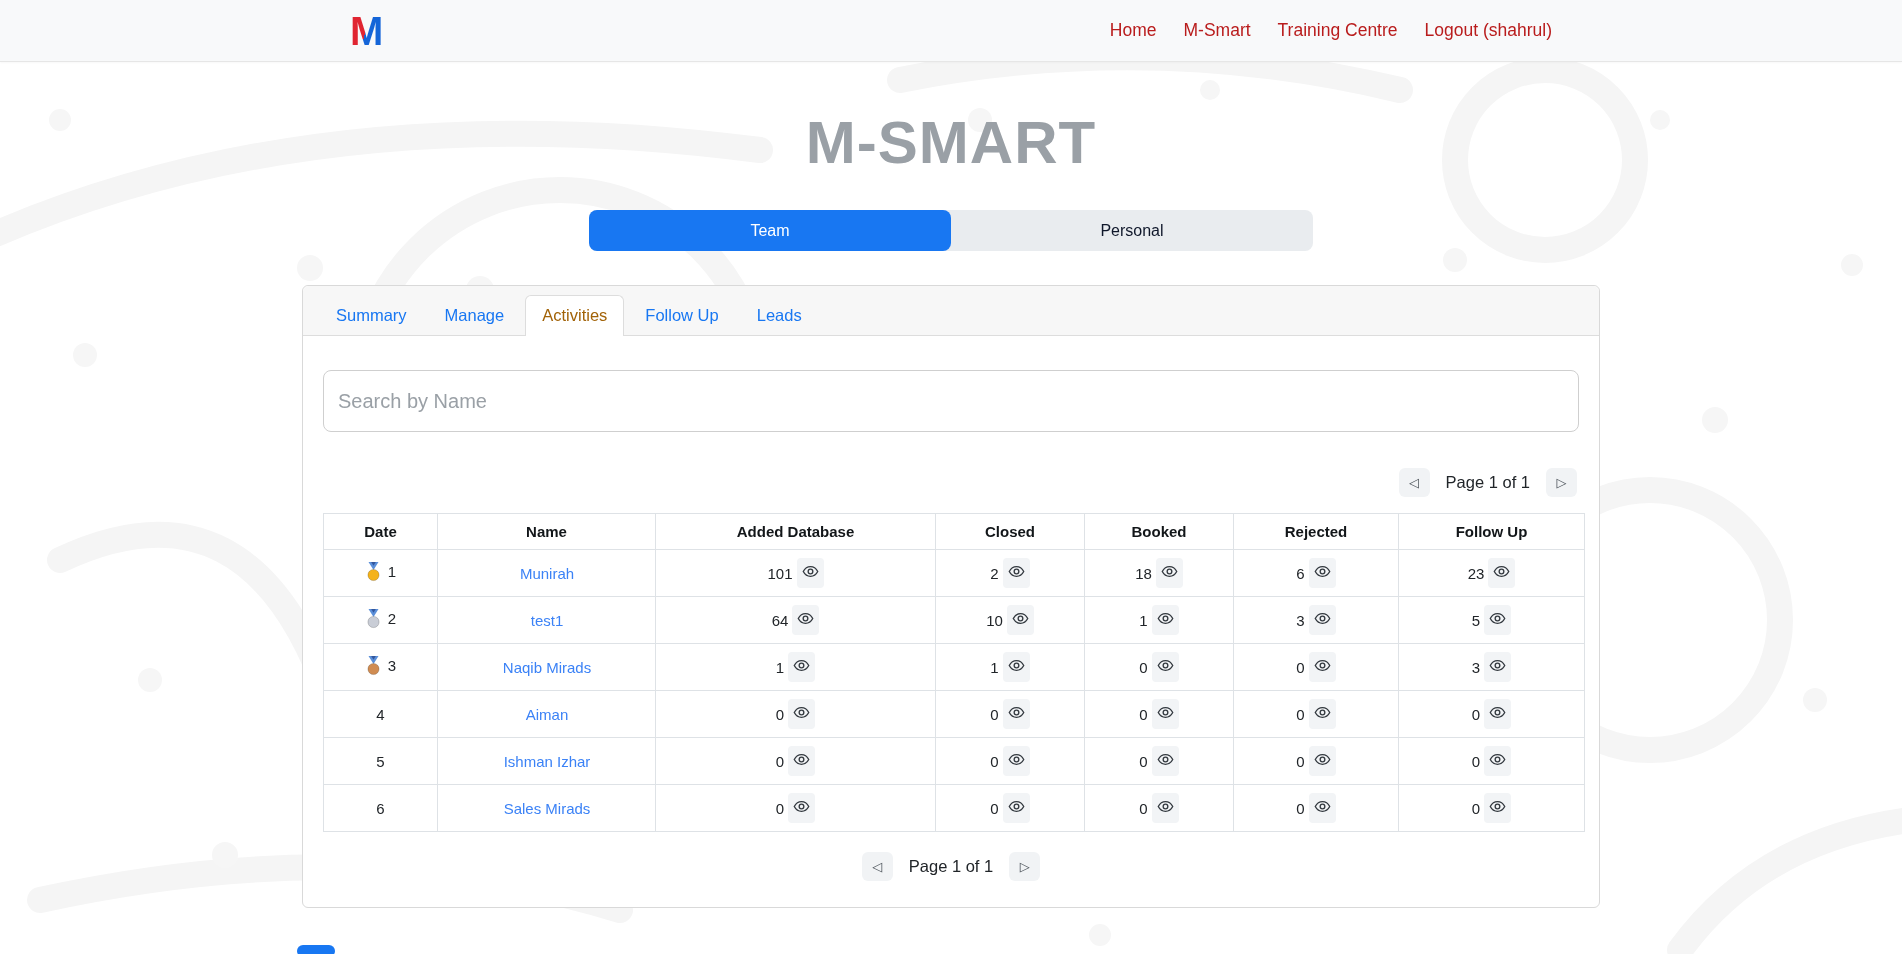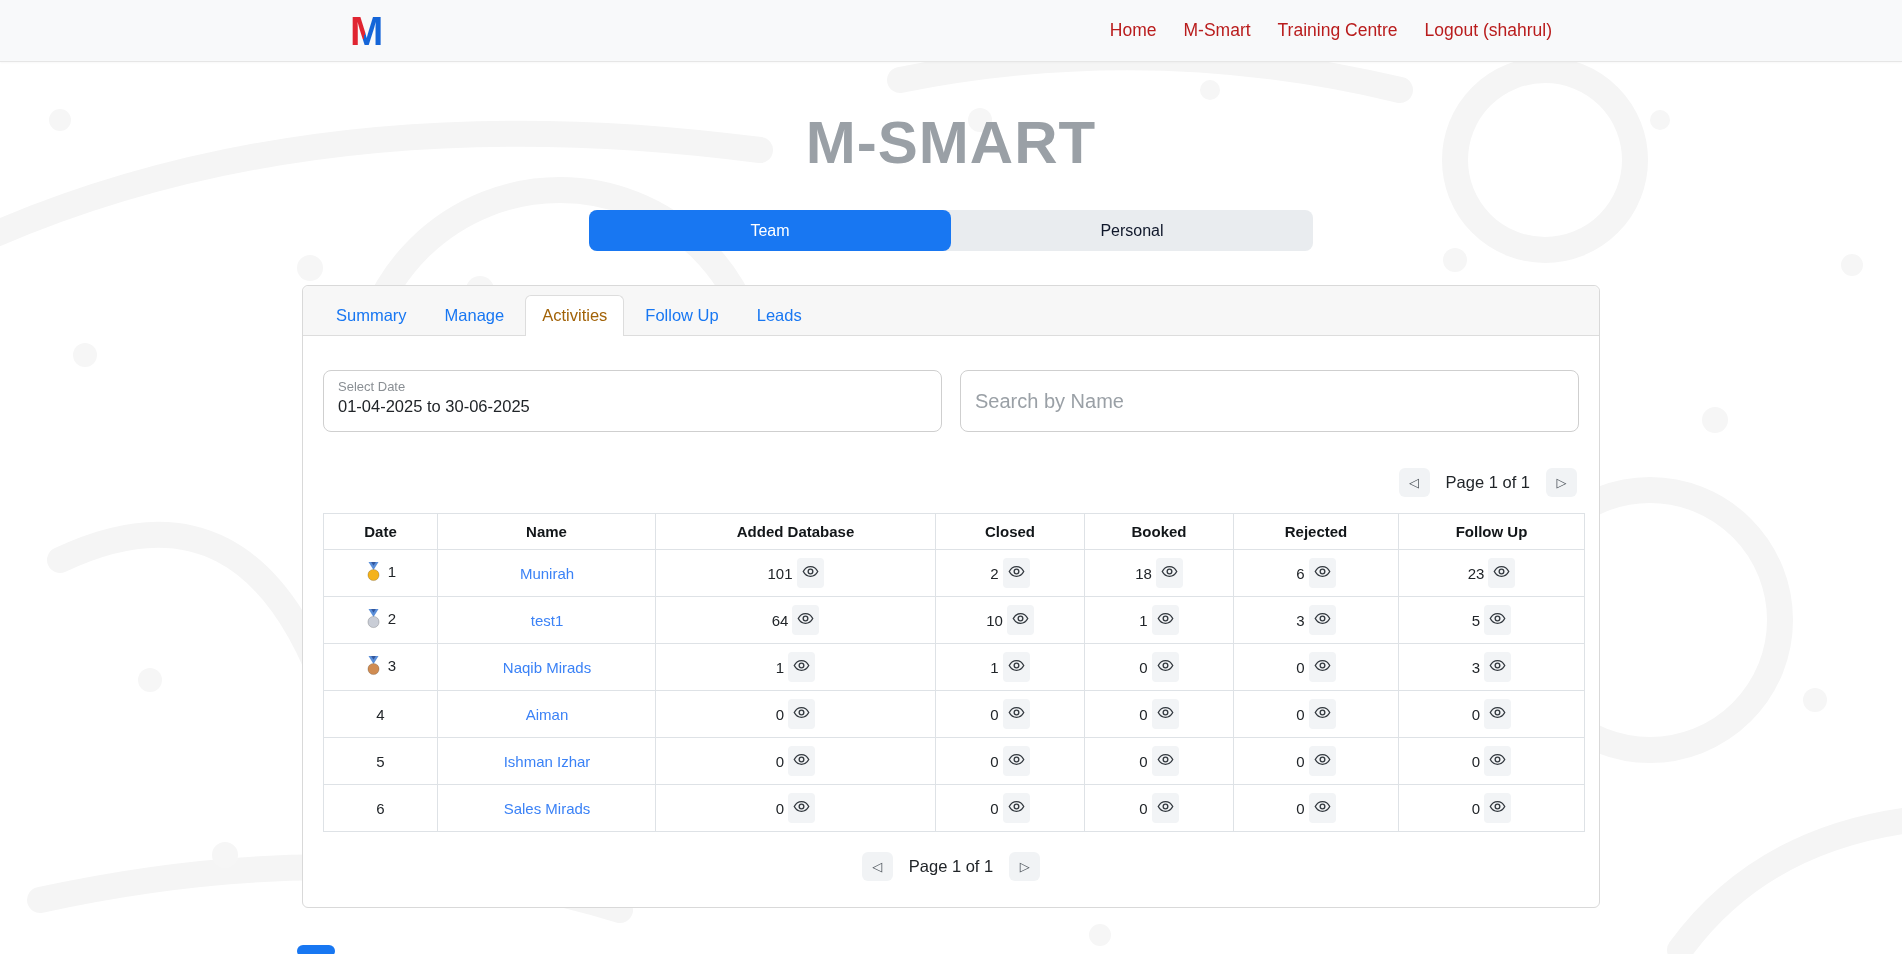--- a/index.html
+++ b/index.html
@@ -185,24 +185,20 @@
         <li class="tab">Manage</li>
         <li class="tab active">Activities</li>
         <li class="tab">Follow Up</li>
         <li class="tab">Leads</li>
       </ul>
     </div>
 
     <div class="card-body">
 
       <div class="filter-row">
-        <div class="date-field">
-          <span class="small-label">Select Date</span>
-          <span class="value">01-04-2025 to 30-06-2025</span>
-        </div>
         <input class="search-field" type="text" placeholder="Search by Name" style="">
       </div>
 
       <div class="pager pager-top">
         <button class="pager-btn">
           <span>◁</span>
         </button>
         <span class="pager-label">Page 1 of 1</span>
         <button class="pager-btn">
           <span>▷</span>

